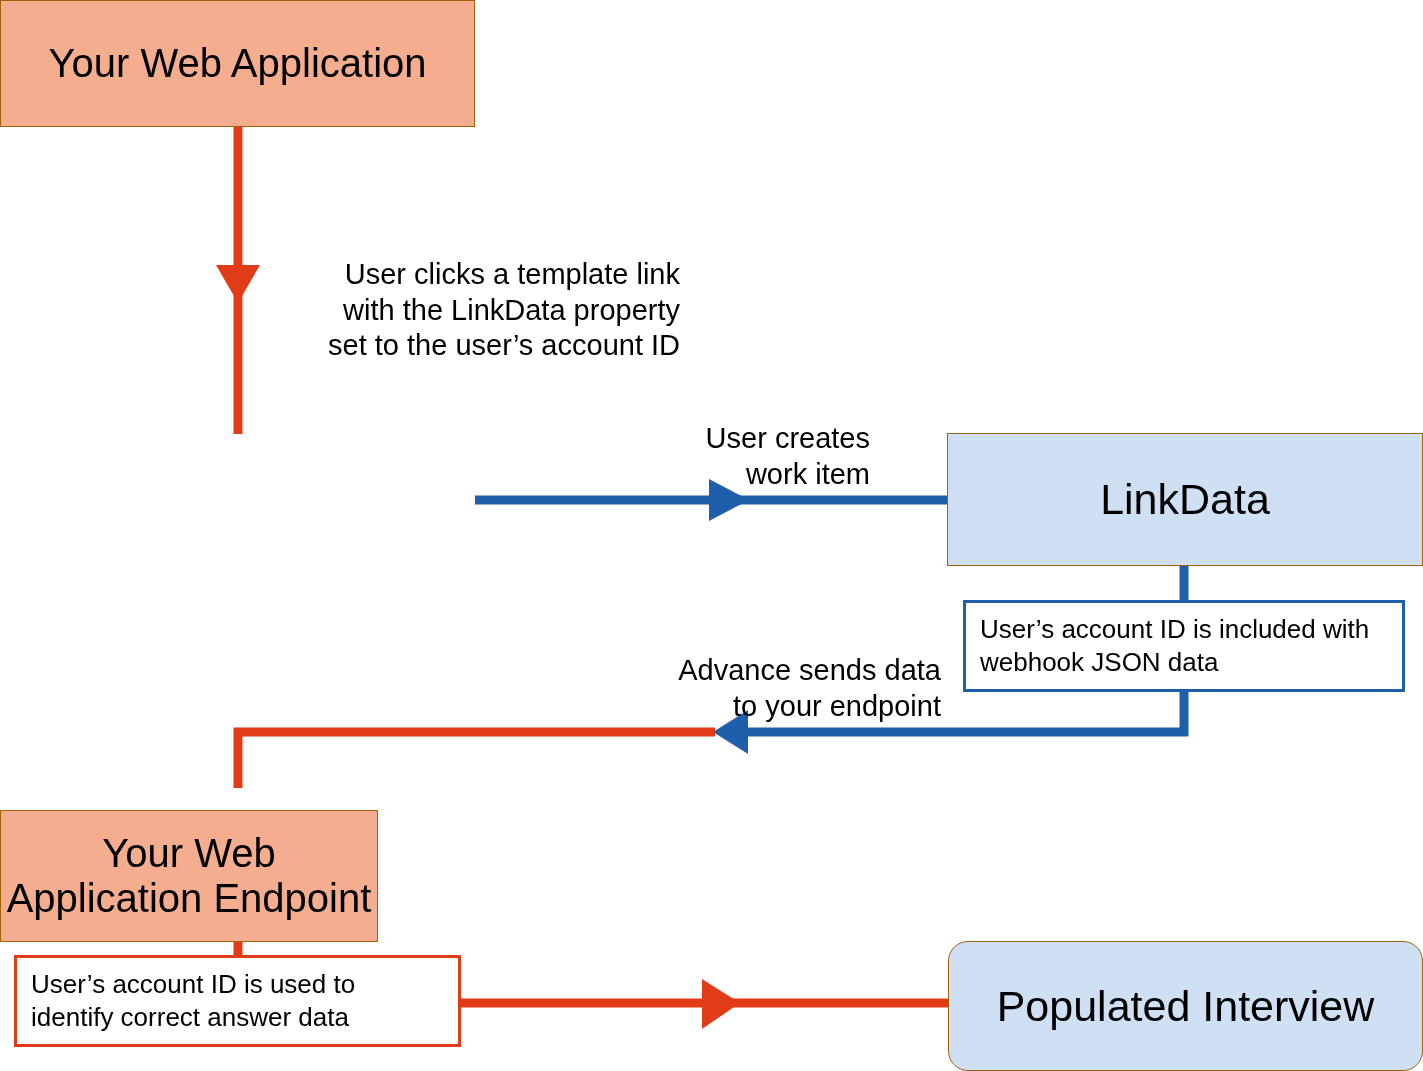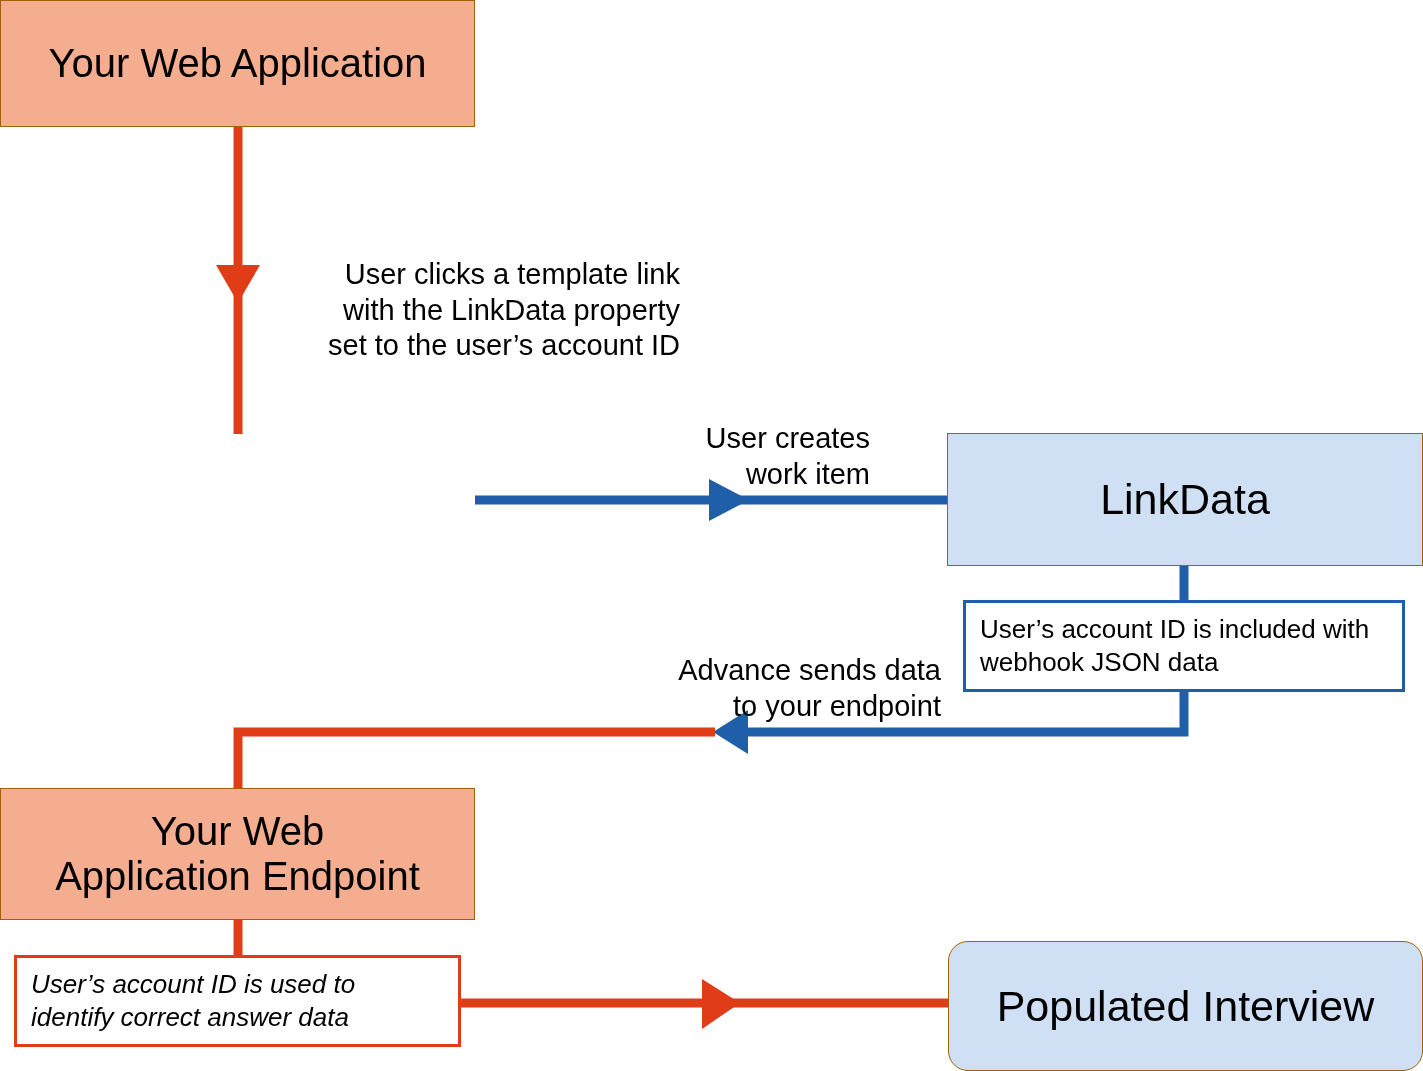--- a/index.html
+++ b/index.html
@@ -50,21 +50,21 @@
     background: #ffffff;
     display: flex;
     align-items: center;
     padding: 6px 14px;
     font-size: 26px;
     line-height: 1.28;
     color: #000000;
     z-index: 6;
   }
   .note.blue-note { border: 3px solid #1F5FA9; }
-  .note.red-note  { border: 3px solid #E03C17; font-style: italic; }
+  .note.red-note  { border: 3px solid #E03C17; }
   .note-text { display: block; white-space: pre-line; }
 
   
   .edge-label {
     position: absolute;
     text-align: right;
     color: #000000;
     font-size: 29px;
     line-height: 1.22;
     white-space: pre-line;
@@ -120,21 +120,21 @@
 
   <div class="node salmon" style="left:0px; top:0px; width:475px; height:127px; font-size:40px;">
     <span class="node-label">Your Web Application</span>
   </div>
 
 
   <div class="node blue" style="left:947px; top:433px; width:476px; height:133px; font-size:43px;">
     <span class="node-label">LinkData</span>
   </div>
 
-  <div class="node salmon" style="left:0px; top:788px; width:475px; height:132px; font-size:40px;">
+  <div class="node salmon" style="left:0px; top:810px; width:378px; height:132px; font-size:40px;">
     <span class="node-label">Your Web
 Application Endpoint</span>
   </div>
 
   <div class="node blue" style="left:948px; top:941px; width:475px; height:130px; font-size:43px;border-radius:20px;">
     <span class="node-label">Populated Interview</span>
   </div>
 
   <div class="note blue-note" style="left:963px; top:600px; width:442px; height:92px;">
     <span class="note-text">User’s account ID is included with

